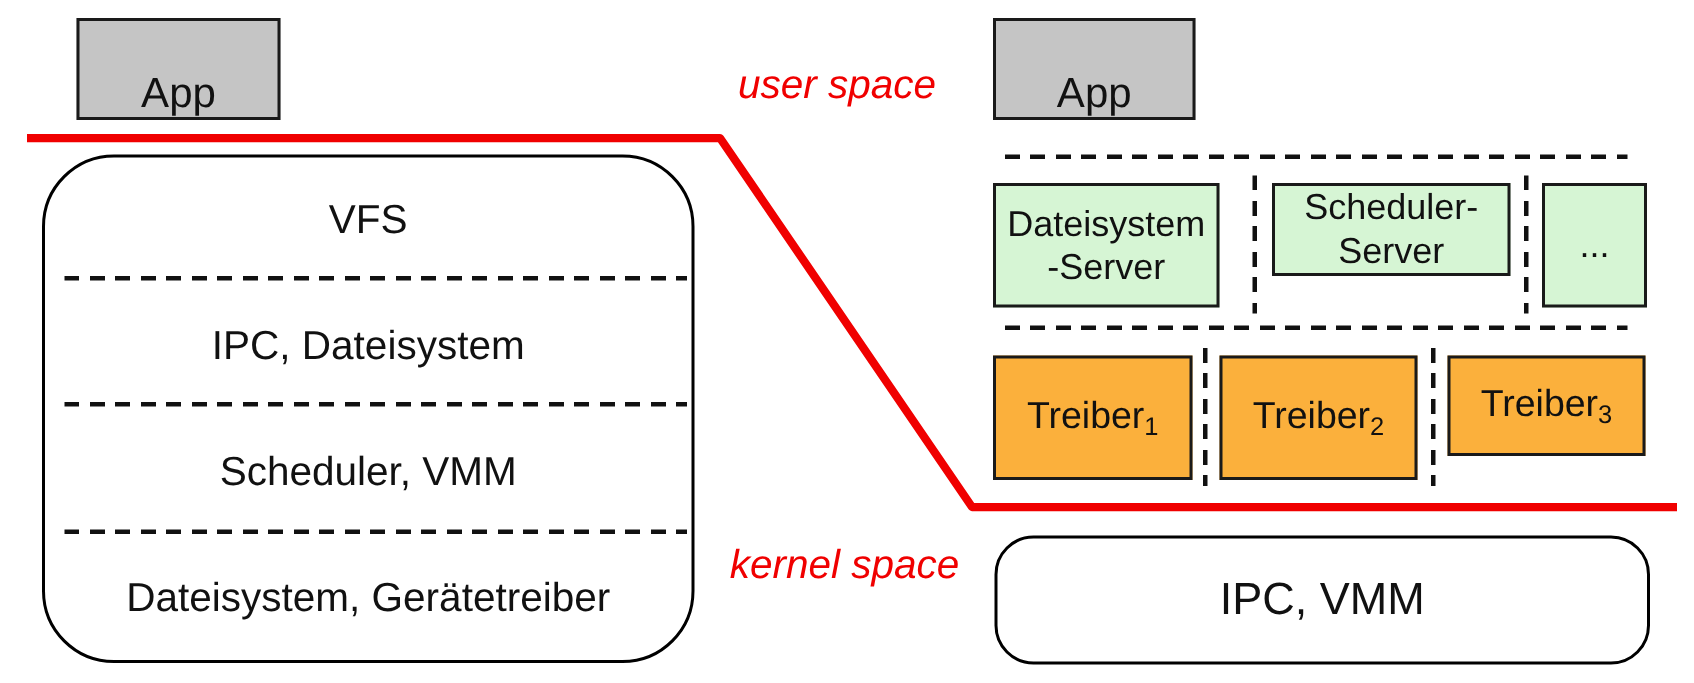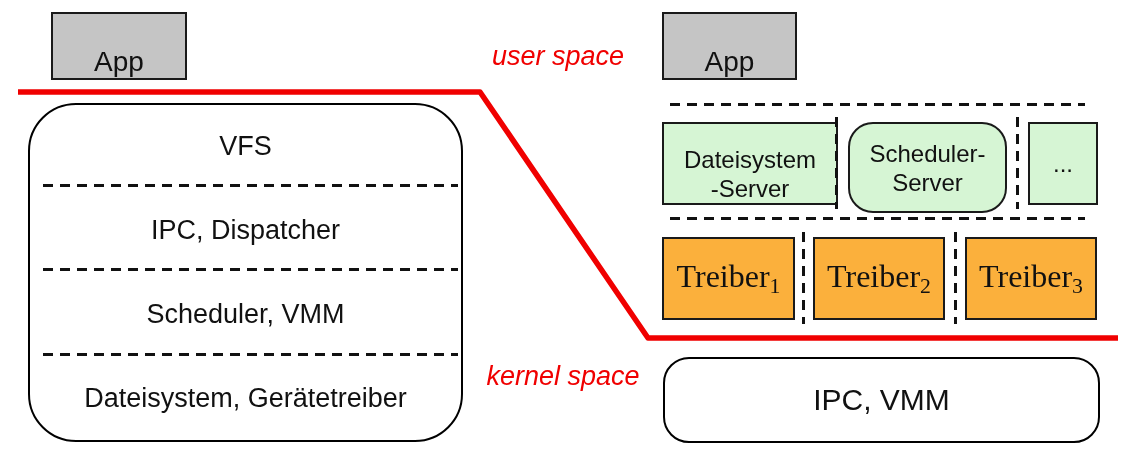--- a/index.html
+++ b/index.html
@@ -42,22 +42,21 @@
   .server-box{
     background:var(--green);
     border:2.5px solid #1a1a1a;
     display:flex;flex-direction:column;align-items:center;justify-content:center;
     font-size:24px;line-height:29px;text-align:center;
   }
   .driver-box{
     background:var(--orange);
     border:2.5px solid #1a1a1a;
     display:flex;align-items:center;justify-content:center;
-    font-size:32px;
-    font-family:Liberation Serif, serif;
+    font-size:25px;
   }
   .kernel-box{
     border:2px solid #000;
     border-radius:26px;
     background:#fff;
     display:flex;align-items:center;justify-content:center;
     font-size:30px;
   }
   .sub{font-size:0.68em;vertical-align:-0.28em;}
 
@@ -92,60 +91,60 @@
 
   <div class="abs space-label" style="left:488px;top:41px;width:140px;">user space</div>
   <div class="abs space-label" style="left:478px;top:361px;width:170px;">kernel space</div>
 
   <div class="abs app-box" style="left:51px;top:12px;width:136px;height:68px;">
     <span>App</span>
   </div>
 
   <div class="abs mono-box" style="left:28px;top:103px;width:435px;height:339px;">
     <div class="mono-row">VFS</div>
-    <div class="mono-row">IPC, Dispatcher</div>
+    <div class="mono-row">IPC, Dateisystem</div>
     <div class="mono-row">Scheduler, VMM</div>
     <div class="mono-row">Dateisystem, Gerätetreiber</div>
   </div>
 
   <div class="abs hdash" style="left:43px;top:184px;width:415px;"></div>
   <div class="abs hdash" style="left:43px;top:268px;width:415px;"></div>
   <div class="abs hdash" style="left:43px;top:353px;width:415px;"></div>
 
   <div class="abs app-box" style="left:662px;top:12px;width:135px;height:68px;">
     <span>App</span>
   </div>
 
   <div class="abs hdash" style="left:670px;top:103px;width:415px;"></div>
 
-  <div class="abs server-box" style="left:662px;top:122px;width:176px;height:83px;justify-content:flex-end;">
+  <div class="abs server-box" style="left:662px;top:122px;width:151px;height:83px;">
     <span>Dateisystem</span>
     <span>-Server</span>
   </div>
   <div class="abs vdash" style="left:835px;top:117px;height:92px;"></div>
-  <div class="abs server-box" style="left:848px;top:122px;width:159px;height:91px;border-radius:25px;">
+  <div class="abs server-box" style="left:848px;top:122px;width:159px;height:62px;">
     <span>Scheduler-</span>
     <span>Server</span>
   </div>
   <div class="abs vdash" style="left:1016px;top:117px;height:92px;"></div>
   <div class="abs server-box" style="left:1028px;top:122px;width:70px;height:83px;">
     <span>...</span>
   </div>
 
   <div class="abs hdash" style="left:670px;top:217px;width:415px;"></div>
 
   <div class="abs driver-box" style="left:662px;top:237px;width:133px;height:83px;">
     <span><span>Treiber</span><span class="sub">1</span></span>
   </div>
   <div class="abs vdash" style="left:802px;top:232px;height:92px;"></div>
   <div class="abs driver-box" style="left:813px;top:237px;width:132px;height:83px;">
     <span><span>Treiber</span><span class="sub">2</span></span>
   </div>
   <div class="abs vdash" style="left:954px;top:232px;height:92px;"></div>
-  <div class="abs driver-box" style="left:965px;top:237px;width:132px;height:83px;">
+  <div class="abs driver-box" style="left:965px;top:237px;width:132px;height:67px;">
     <span><span>Treiber</span><span class="sub">3</span></span>
   </div>
 
   <div class="abs kernel-box" style="left:663px;top:357px;width:437px;height:86px;justify-content:center;">
     <span>IPC, VMM</span>
   </div>
 
 </div>
 
 </body></html>

